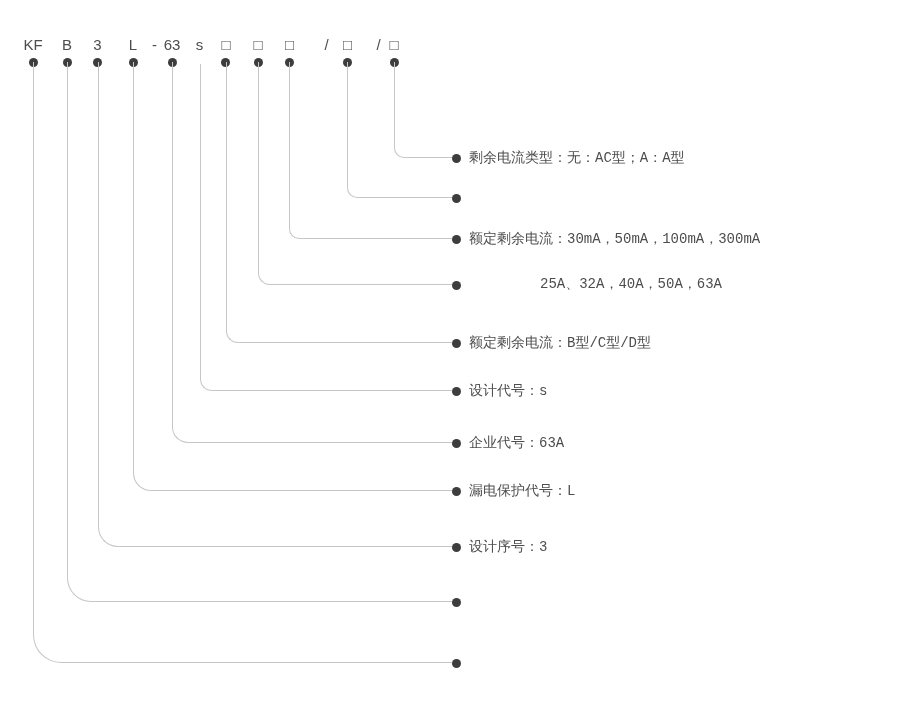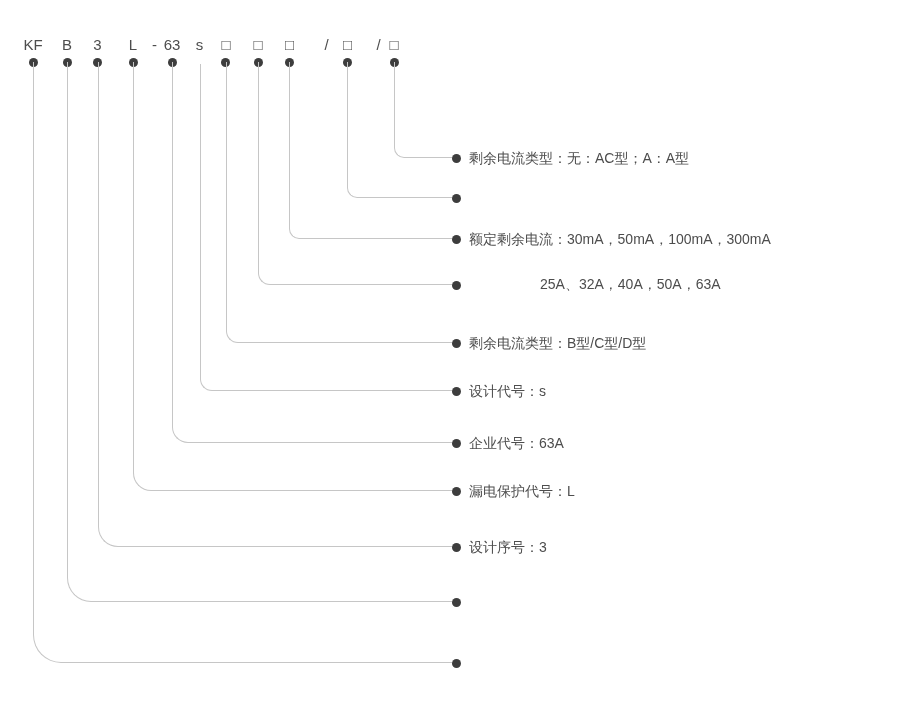--- a/index.html
+++ b/index.html
@@ -48,20 +48,21 @@
     background:var(--dot);
   }
   .rowtext{
     position:absolute;
     left:469px;
     transform:translateY(-50%);
     font-size:14px;
     line-height:20px;
     color:var(--text);
     white-space:nowrap;
+    font-family:Liberation Mono, monospace;
   }
   .rowtext.multi{
     transform:none;
     line-height:21px;
   }
   .rowtext .cont{
     padding-left:71px;
   }
 </style>
 </head>
@@ -117,19 +118,19 @@
   <div class="bullet" style="left:451.5px;top:486.5px"></div>
   <div class="bullet" style="left:451.5px;top:542.5px"></div>
   <div class="bullet" style="left:451.5px;top:597.5px"></div>
   <div class="bullet" style="left:451.5px;top:658.5px"></div>
 
   <div class="rowtext" style="top:158px">剩余电流类型：无：AC型；A：A型</div>
   <div class="rowtext" style="top:239px">额定剩余电流：30mA，50mA，100mA，300mA</div>
   <div class="rowtext multi" style="top:274px">
     <div class="cont">25A、32A，40A，50A，63A</div>
   </div>
-  <div class="rowtext" style="top:343px">剩余电流类型：B型/C型/D型</div>
+  <div class="rowtext" style="top:343px">额定剩余电流：B型/C型/D型</div>
   <div class="rowtext" style="top:391px">设计代号：s</div>
   <div class="rowtext" style="top:443px">企业代号：63A</div>
   <div class="rowtext" style="top:491px">漏电保护代号：L</div>
   <div class="rowtext" style="top:547px">设计序号：3</div>
 
 </div>
 
 </body></html>

